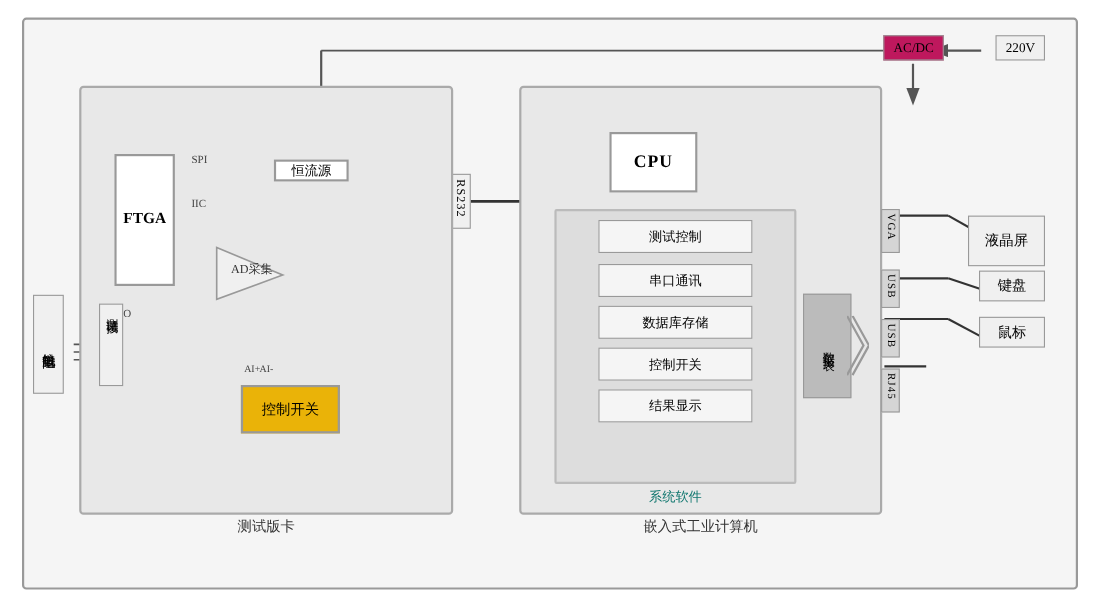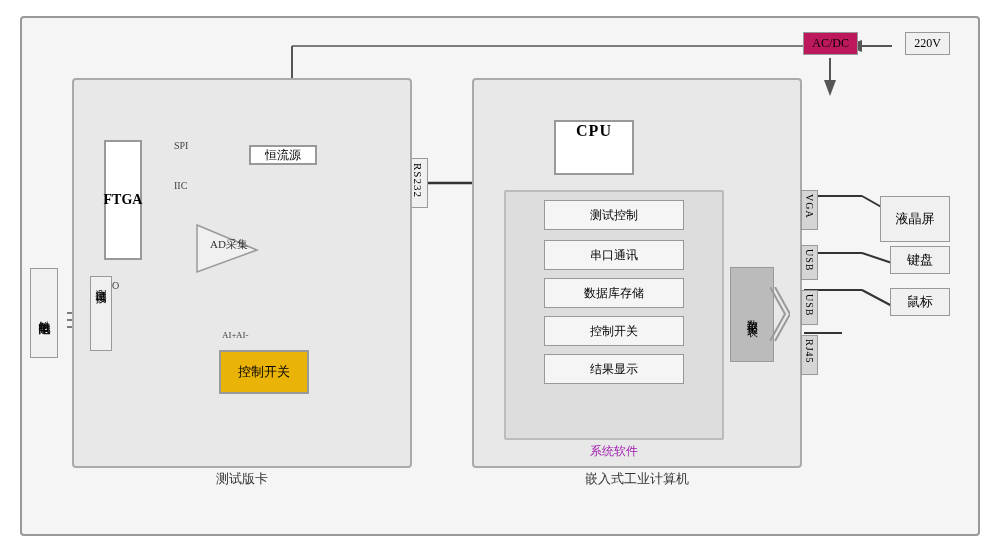--- a/index.html
+++ b/index.html
@@ -76,21 +76,21 @@
       text-orientation: mixed;
       padding: 4px 3px;
       letter-spacing: 1px;
     }
 
     
     .ftga-block {
       position: absolute;
       left: 30px;
       top: 60px;
-      width: 38px;
+      width: 55px;
       height: 120px;
       border: 2px solid #999;
       background: #fff;
       display: flex;
       align-items: center;
       justify-content: center;
       font-size: 14px;
       font-weight: bold;
     }
 
@@ -127,21 +127,21 @@
     
     .cpu-block {
       position: absolute;
       left: 80px;
       top: 40px;
       width: 80px;
       height: 55px;
       border: 2px solid #999;
       background: #fff;
       display: flex;
-      align-items: flex-start;
+      align-items: center;
       justify-content: center;
       font-size: 16px;
       font-weight: bold;
       letter-spacing: 1px;
     }
 
     
     .system-software {
       position: absolute;
       left: 30px;
@@ -151,21 +151,21 @@
       border: 2px solid #bbb;
       background: #ddd;
       border-radius: 2px;
     }
     .system-software-label {
       position: absolute;
       bottom: -22px;
       left: 50%;
       transform: translateX(-50%);
       font-size: 12px;
-      color: #a21caf;
+      color: #0f766e;
       white-space: nowrap;
     }
 
     
     .sw-func-box {
       width: 140px;
       height: 30px;
       border: 1.5px solid #999;
       background: #f5f5f5;
       display: flex;

